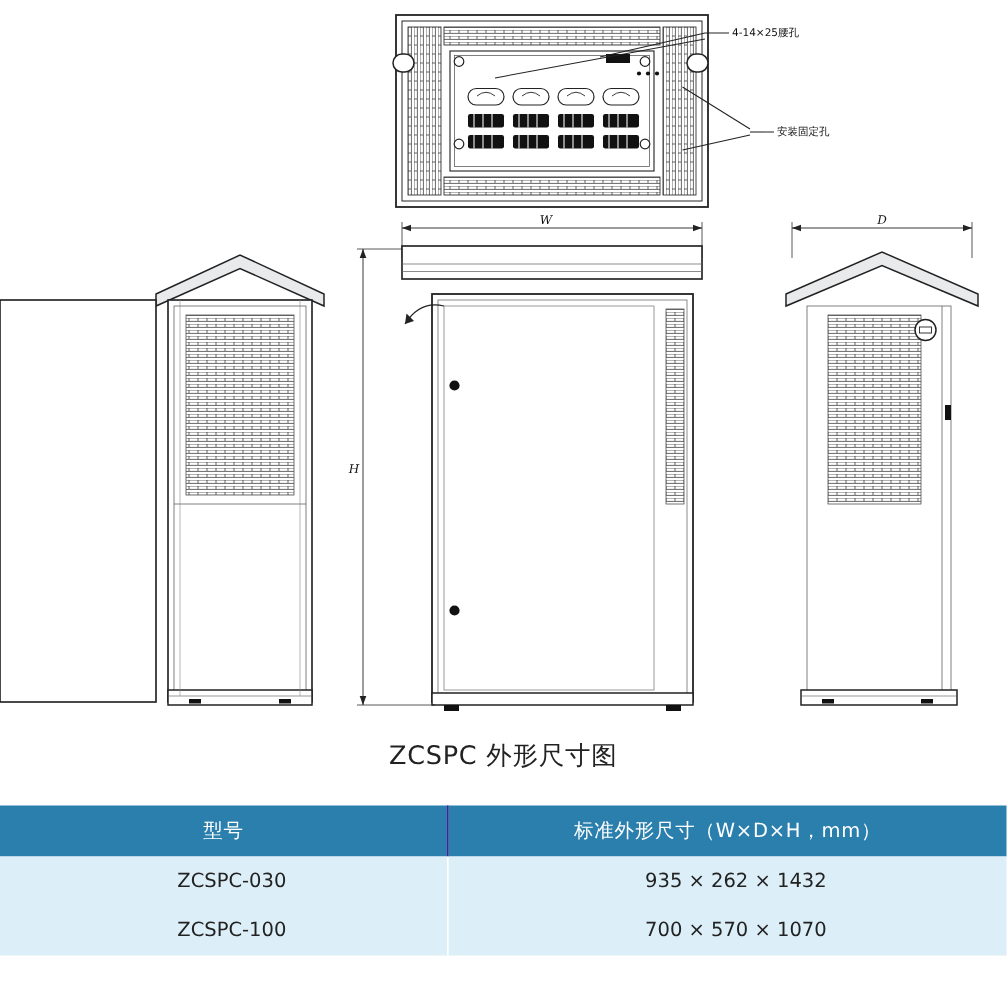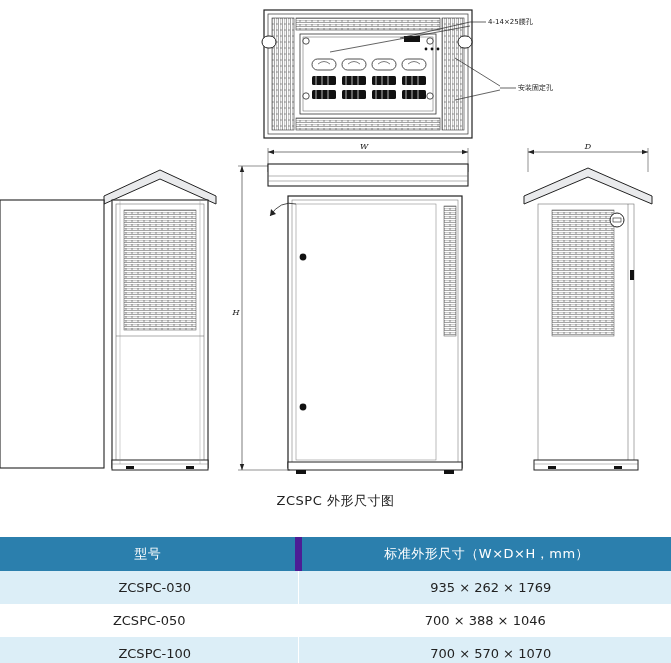--- a/index.html
+++ b/index.html
@@ -16,39 +16,39 @@
     width:671px;
     height:520px;
     text-decoration:underline;
   }
   .caption{
     position:absolute;
     top:492px;
     left:0;
     width:671px;
     text-align:center;
-    font-size:13px;
+    font-size:17px;
     color:#222;
     letter-spacing:0.5px;
   }
   table.spec{
     position:absolute;
     top:537px;
     left:0;
     width:671px;
     border-collapse:collapse;
     font-size:13px;
   }
   table.spec th{
     background:#2b7fad;
     color:#ffffff;
     font-weight:normal;
     height:32px;
     letter-spacing:0.5px;
-    border-right:7px solid #4c1d95;
+    border-right:1px solid #4c1d95;
   }
   table.spec th:last-child{border-right:none;}
   table.spec td{
     height:31px;
     text-align:center;
     color:#222;
     border-right:1px solid #ffffff;
   }
   table.spec td:last-child{border-right:none;}
   table.spec tr.odd td{background:#dceef7;padding-left:12px;}
@@ -265,24 +265,20 @@
 <table class="spec">
   <thead>
     <tr>
       <th class="col-a">型号</th>
       <th class="col-b">标准外形尺寸（W×D×H，mm）</th>
     </tr>
   </thead>
   <tbody>
     <tr class="odd">
       <td>ZCSPC-030</td>
-      <td>935 × 262 × 1769</td>
-    </tr>
-    <tr class="even">
-      <td>ZCSPC-050</td>
-      <td>700 × 388 × 1046</td>
+      <td>935 × 262 × 1432</td>
     </tr>
     <tr class="odd">
       <td>ZCSPC-100</td>
       <td>700 × 570 × 1070</td>
     </tr>
   </tbody>
 </table>
 
 </body></html>

